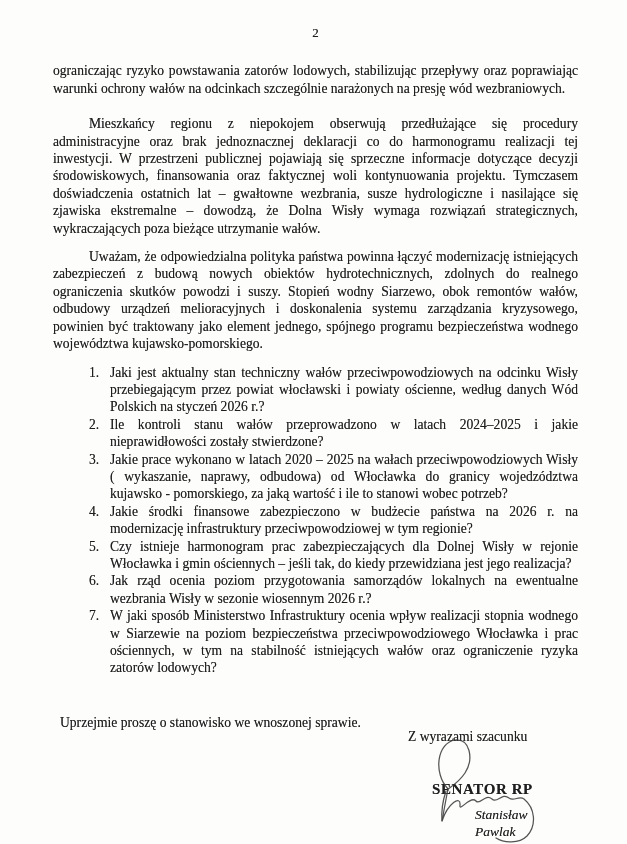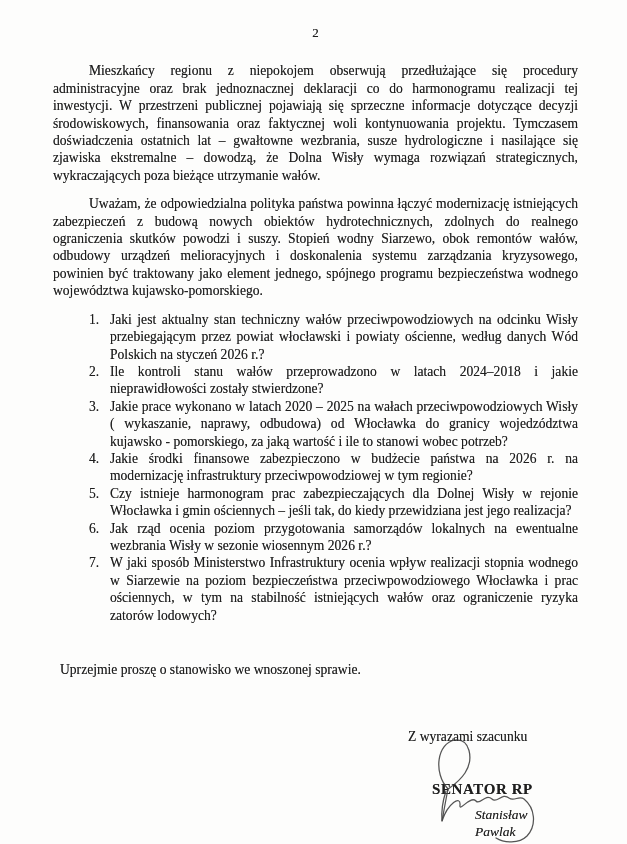--- a/index.html
+++ b/index.html
@@ -87,31 +87,32 @@
     opacity: 0.88;
   }
 </style>
 </head>
 <body>
 
 <div class="page">
   <div class="content">
     <div class="page-number">2</div>
 
+    <p class="body-par no-indent">ograniczając ryzyko powstawania zatorów lodowych, stabilizując przepływy oraz poprawiając warunki ochrony wałów na odcinkach szczególnie narażonych na presję wód wezbraniowych.</p>
     <p class="body-par indent">Mieszkańcy regionu z niepokojem obserwują przedłużające się procedury administracyjne oraz brak jednoznacznej deklaracji co do harmonogramu realizacji tej inwestycji. W przestrzeni publicznej pojawiają się sprzeczne informacje dotyczące decyzji środowiskowych, finansowania oraz faktycznej woli kontynuowania projektu. Tymczasem doświadczenia ostatnich lat – gwałtowne wezbrania, susze hydrologiczne i nasilające się zjawiska ekstremalne – dowodzą, że Dolna Wisły wymaga rozwiązań strategicznych, wykraczających poza bieżące utrzymanie wałów.</p>
     <p class="body-par indent">Uważam, że odpowiedzialna polityka państwa powinna łączyć modernizację istniejących zabezpieczeń z budową nowych obiektów hydrotechnicznych, zdolnych do realnego ograniczenia skutków powodzi i suszy. Stopień wodny Siarzewo, obok remontów wałów, odbudowy urządzeń melioracyjnych i doskonalenia systemu zarządzania kryzysowego, powinien być traktowany jako element jednego, spójnego programu bezpieczeństwa wodnego województwa kujawsko-pomorskiego.</p>
 
     <ol class="questions">
       <li>
         <span class="num">1.</span>
         <span>Jaki jest aktualny stan techniczny wałów przeciwpowodziowych na odcinku Wisły przebiegającym przez powiat włocławski i powiaty ościenne, według danych Wód Polskich na styczeń 2026 r.?</span>
       </li>
       <li>
         <span class="num">2.</span>
-        <span>Ile kontroli stanu wałów przeprowadzono w latach 2024–2018 i jakie nieprawidłowości zostały stwierdzone?</span>
+        <span>Ile kontroli stanu wałów przeprowadzono w latach 2024–2025 i jakie nieprawidłowości zostały stwierdzone?</span>
       </li>
       <li>
         <span class="num">3.</span>
         <span>Jakie prace wykonano w latach 2020 – 2025 na wałach przeciwpowodziowych Wisły ( wykaszanie, naprawy, odbudowa) od Włocławka do granicy wojedzództwa kujawsko - pomorskiego, za jaką wartość i ile to stanowi wobec potrzeb?</span>
       </li>
       <li>
         <span class="num">4.</span>
         <span>Jakie środki finansowe zabezpieczono w budżecie państwa na 2026 r. na modernizację infrastruktury przeciwpowodziowej w tym regionie?</span>
       </li>
       <li>

